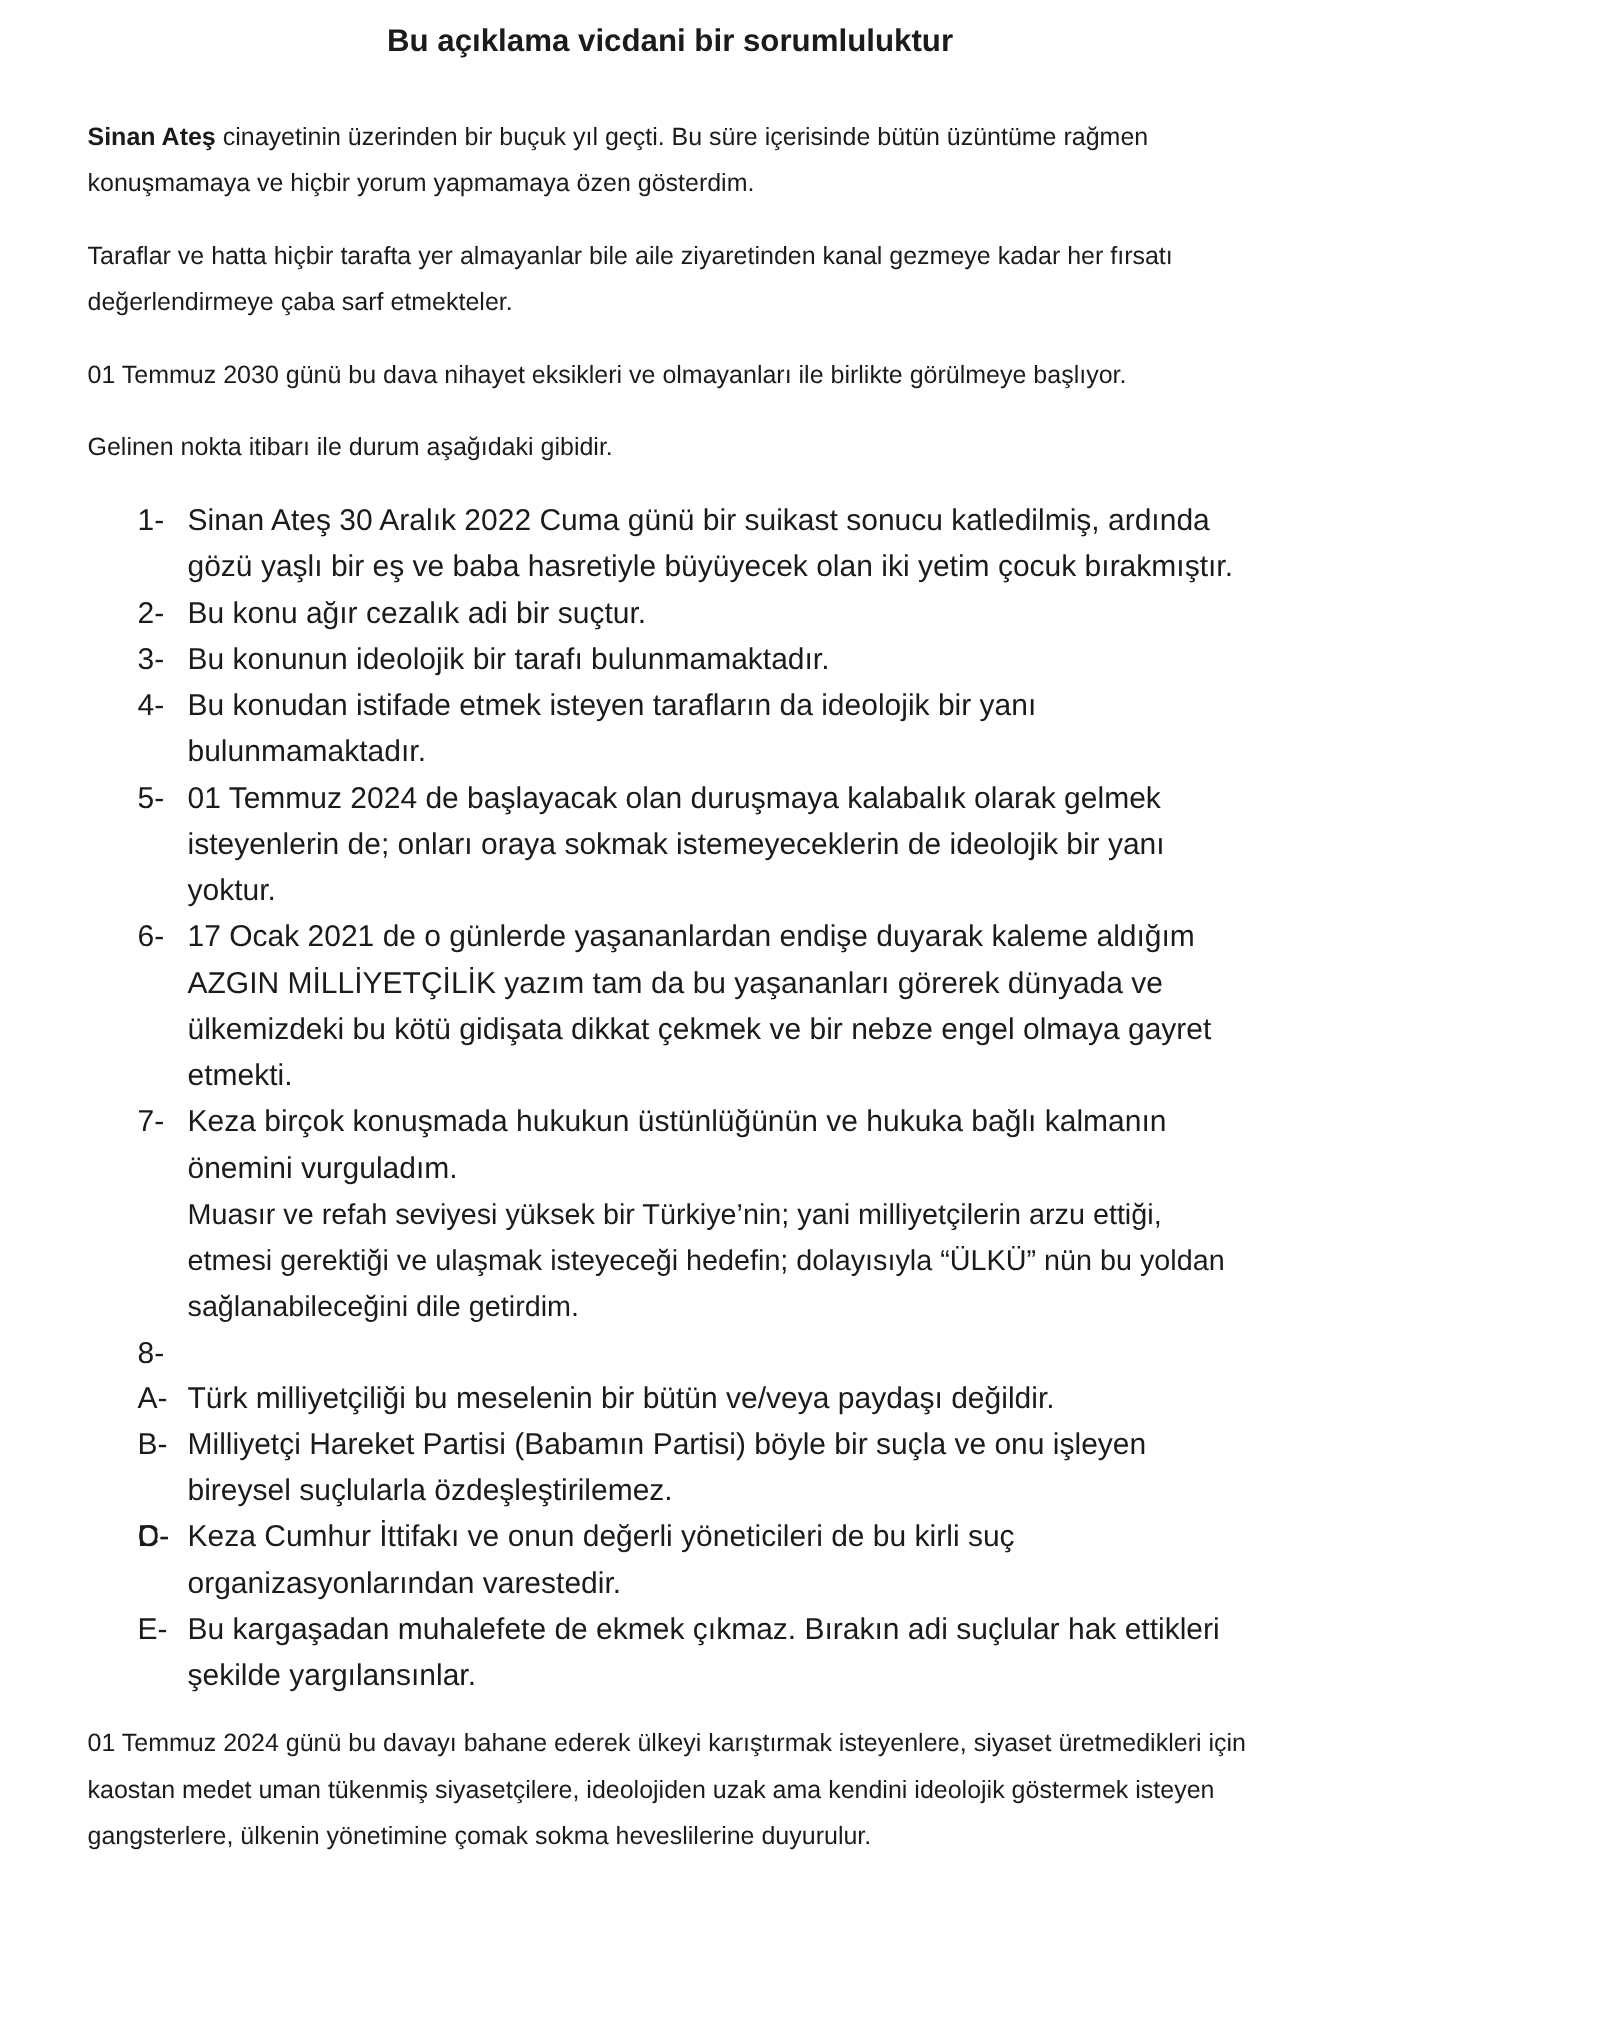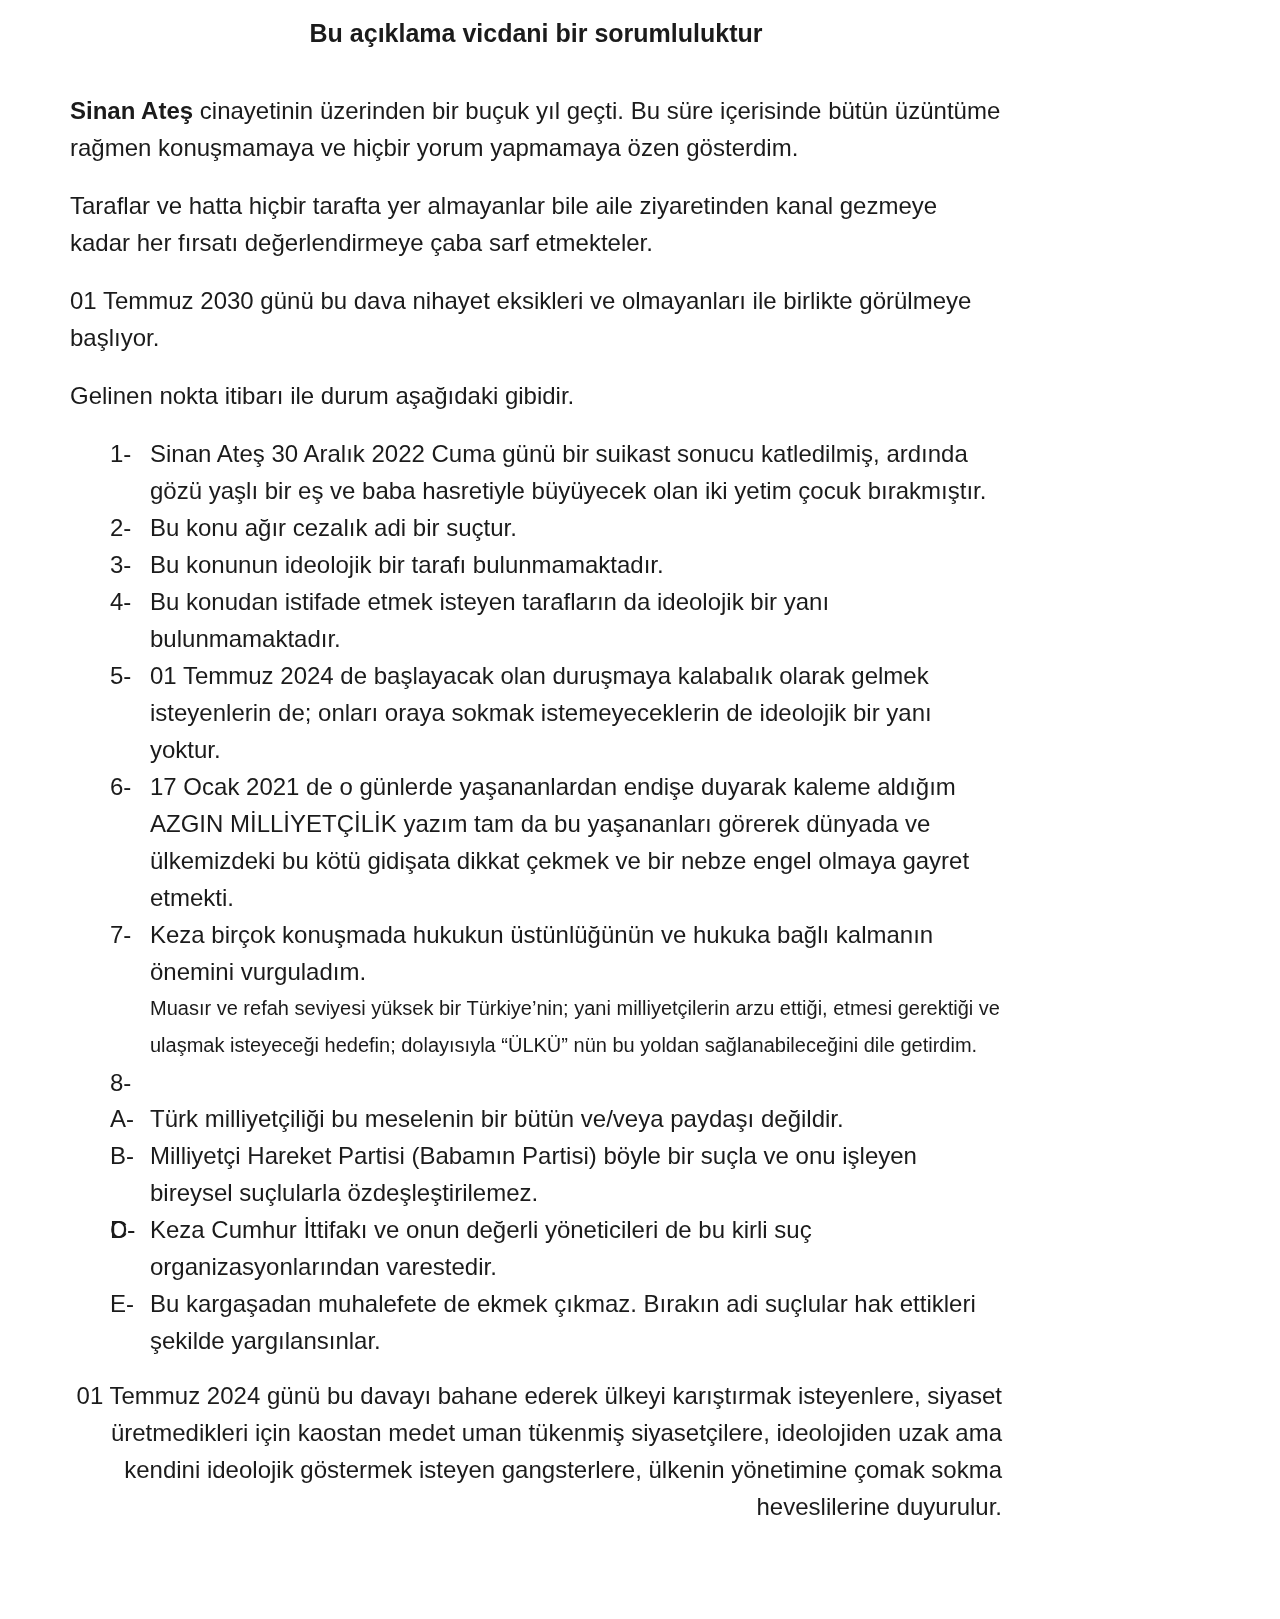--- a/index.html
+++ b/index.html
@@ -13,43 +13,43 @@
     font-family: "Liberation Sans", "DejaVu Sans", sans-serif;
   }
   .doc-title {
     font-size: 25px;
     font-weight: bold;
     text-align: center;
     margin: 0 0 44px 0;
     line-height: 30px;
   }
   .para {
-    font-size: 24px;
+    font-size: 20px;
     line-height: 37px;
     margin: 0 0 21px 0;
   }
   .para b { font-weight: bold; }
   .list { margin: 1px 0 0 0; }
   .list-item {
     position: relative;
     padding-left: 80px;
     font-size: 24px;
     line-height: 37px;
   }
   .list-item .marker {
     position: absolute;
     left: 40px;
     top: 0;
   }
   .continuation {
-    font-size: 20px;
+    font-size: 23px;
     line-height: 37px;
   }
   .lettered { margin-top: 36px; }
-  .closing { margin-top: 18px; margin-bottom: 0; text-align: right; }
+  .closing { margin-top: 18px; margin-bottom: 0; }
 </style>
 </head>
 <body>
 
 <div class="page">
 
   <h1 class="doc-title">Bu açıklama vicdani bir sorumluluktur</h1>
 
   <p class="para"><b>Sinan Ateş</b><span> cinayetinin üzerinden bir buçuk yıl geçti. Bu süre içerisinde bütün üzüntüme rağmen konuşmamaya ve hiçbir yorum yapmamaya özen gösterdim.</span></p>
 

